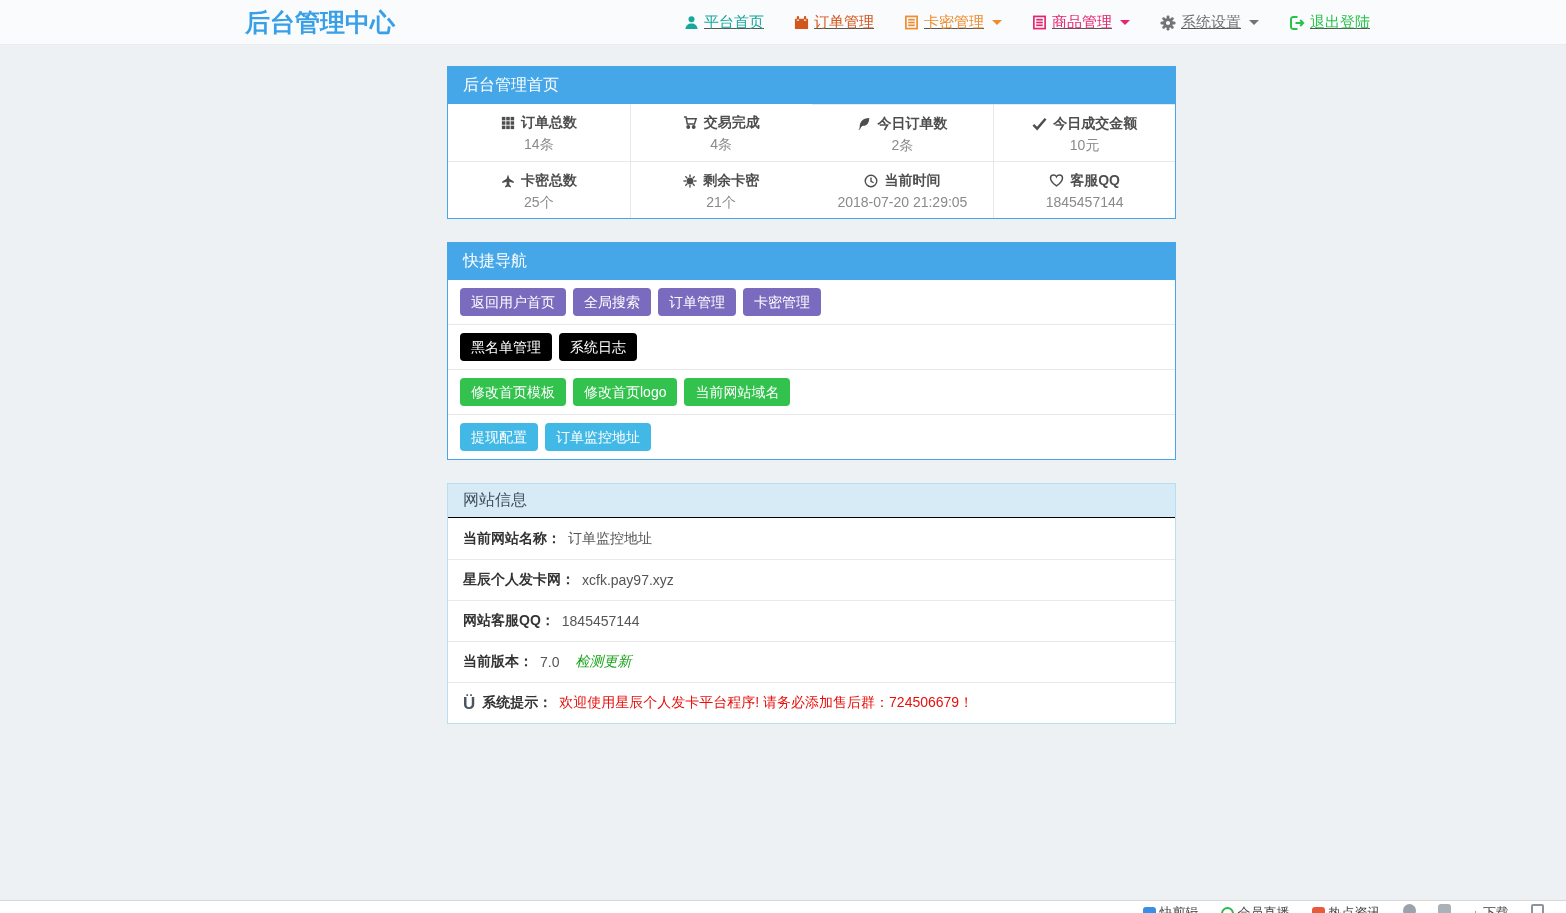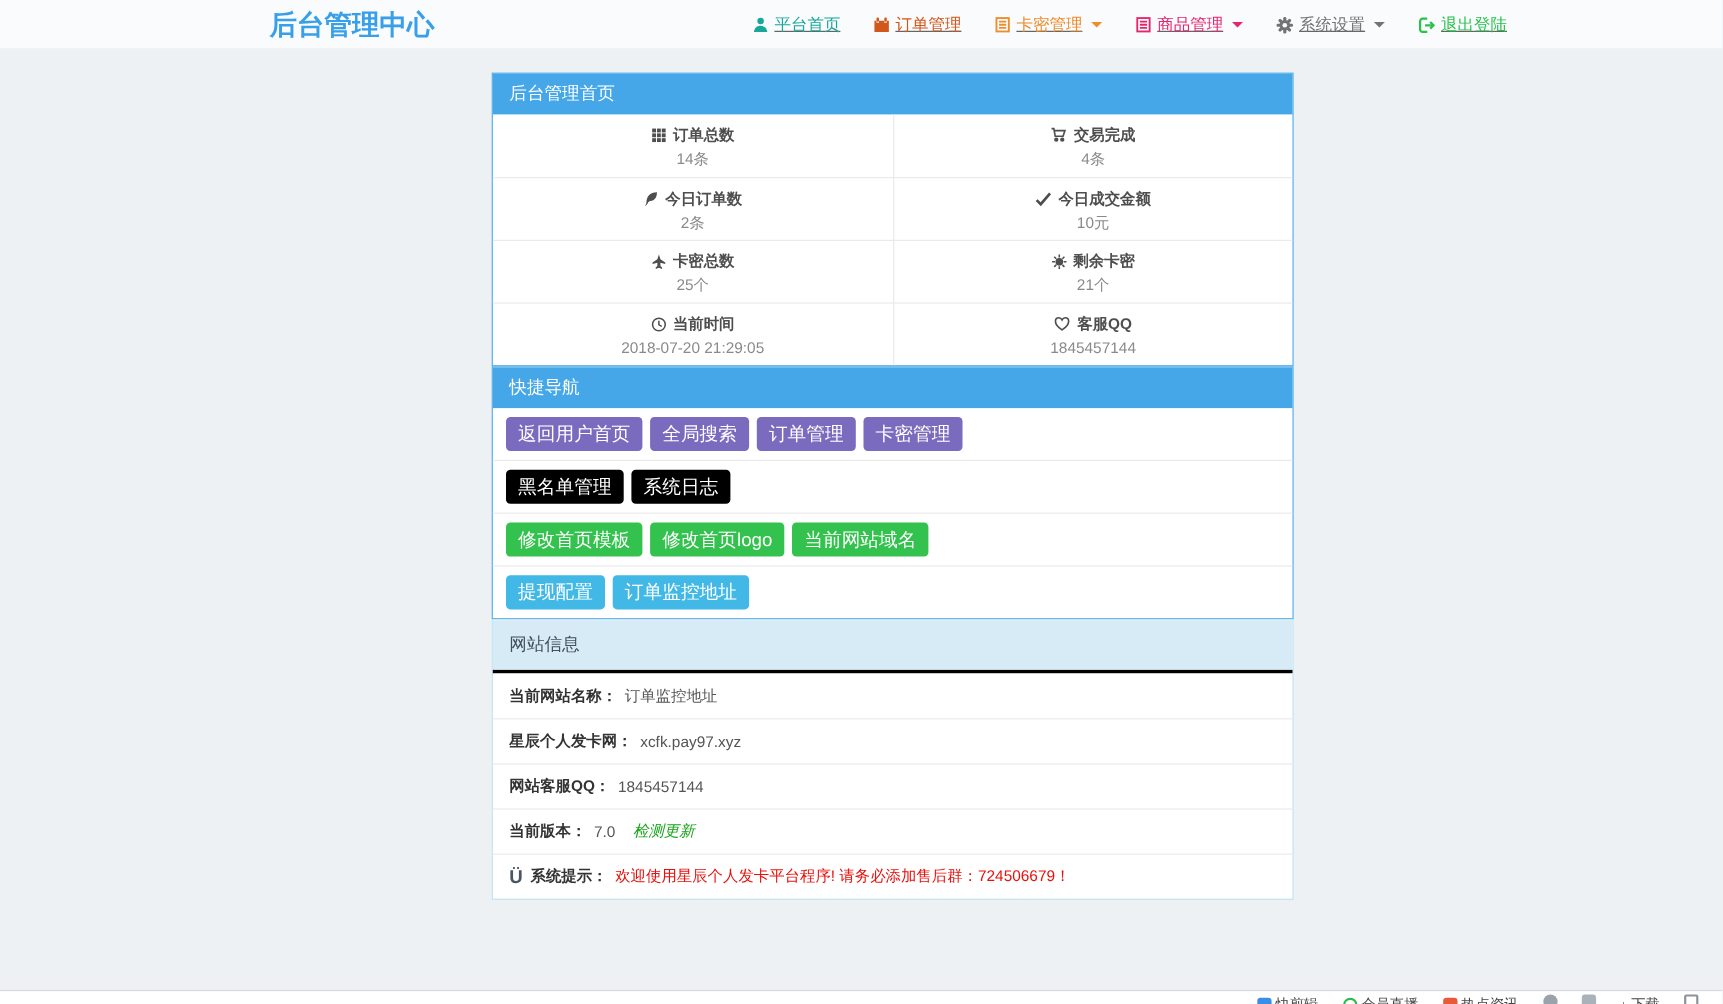--- a/index.html
+++ b/index.html
@@ -23,47 +23,47 @@
   .nav-pink   { color:#e7256e; }
   .nav-blue   { color:#737373; }
   .nav-green  { color:#27c24c; }
   .caret {
     display:inline-block; width:0; height:0; margin-left:3px;
     border-left:5px solid transparent; border-right:5px solid transparent;
     border-top:5px solid currentColor;
   }
   
   .content { margin-left:447px; width:729px; padding-top:21px; }
-  .panel { background:#fff; }
+  .panel { background:#fff; margin-bottom:23px; }
   .panel-primary { border:1px solid #45a7e8; }
   .panel-primary > .panel-heading {
     background:#45a7e8; color:#fff; font-size:16px; padding:8px 15px; height:37px;
     display:flex; align-items:center;
   }
   .panel-info { border:1px solid #b7dff0; }
   .panel-info > .panel-heading {
-    background:#d7ebf7; color:#40505c; font-size:16px; padding:6px 15px; height:48px;
-    display:flex; align-items:center; border-bottom:3px solid #000000;font-family:Liberation Mono, monospace;
-  }
-  
-  .stats { display:grid; grid-template-columns:1fr 1fr; }
+    background:#d7ebf7; color:#40505c; font-size:16px; padding:6px 15px; height:34px;
+    display:flex; align-items:center; border-bottom:1px solid #000000;font-family:Liberation Mono, monospace;
+  }
+  
+  .stats { display:grid; grid-template-columns:1fr 1fr 1fr 1fr; }
   .stat-cell { text-align:center; padding:9px 4px 10px; height:57px; }
   .stat-cell:nth-child(n+3) { border-top:1px solid #e8e8e8; }
   .stat-cell:nth-child(even) { border-left:1px solid #e8e8e8; }
   .stat-label {
     color:#4e4e4e; font-weight:bold; font-size:14px;
     display:flex; align-items:center; justify-content:center; gap:6px; line-height:19px;
   }
   .stat-label svg { display:block; color:#4e4e4e; }
   .stat-value { color:#8a8a8a; font-size:14px; margin-top:3px; line-height:19px; }
   
   .qn-row { padding:8px 12px; min-height:43px; display:flex; align-items:center; gap:7px; flex-wrap:wrap; }
   .qn-row + .qn-row { border-top:1px solid #e8e8e8; }
   .btn {
-    display:inline-block; color:#fff; font-size:17px; line-height:1;
+    display:inline-block; color:#fff; font-size:14px; line-height:1;
     padding:7px 11px; border-radius:4px; border:none; cursor:pointer; white-space:nowrap;
     font-family:inherit;
   }
   .btn-purple { background:#7b6bbe; }
   .btn-black  { background:#000000; }
   .btn-green  { background:#32c24d; }
   .btn-sky    { background:#41b8e6; }
   
   .info-row { padding:11px 15px; min-height:41px; display:flex; align-items:center; font-size:14px; }
   .info-row + .info-row { border-top:1px solid #e8e8e8; }

